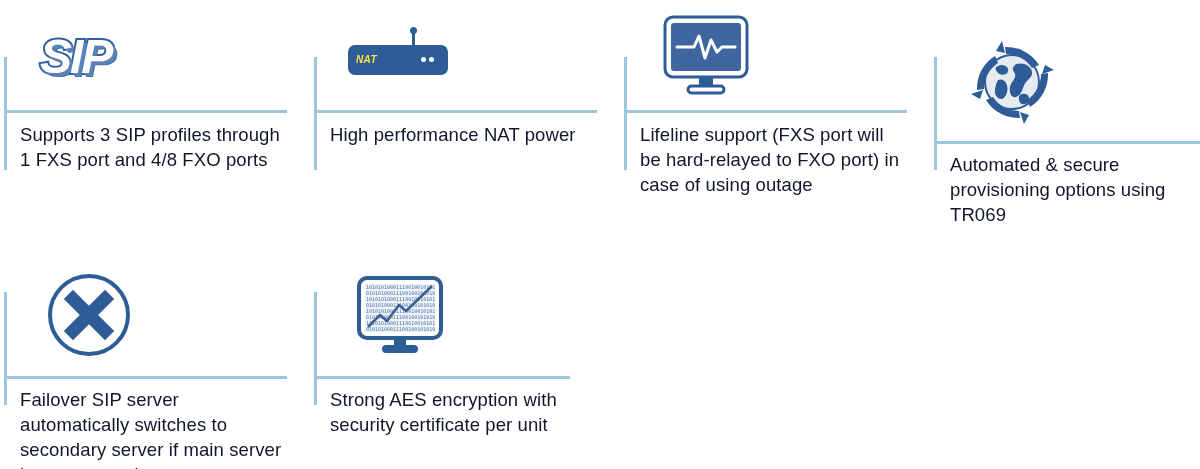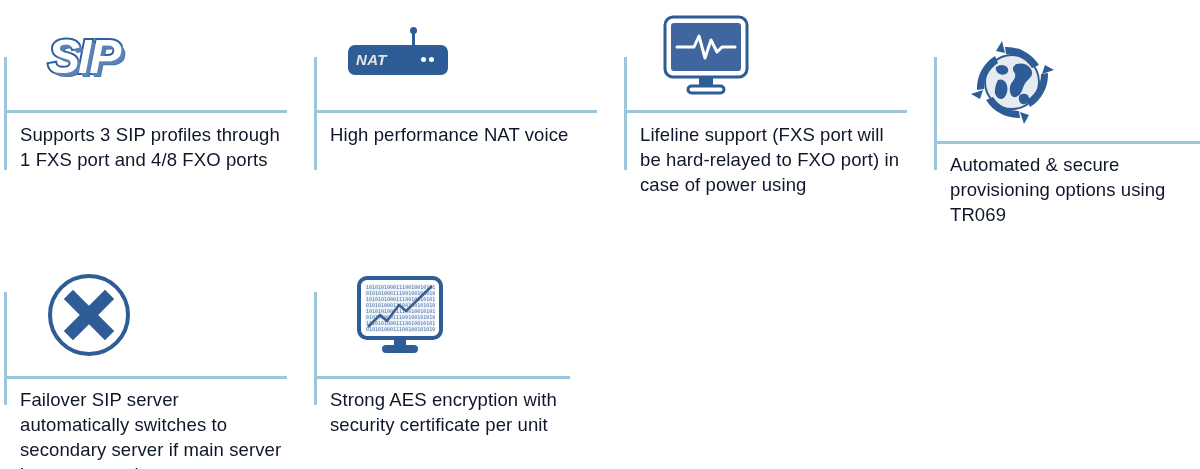--- a/index.html
+++ b/index.html
@@ -80,21 +80,21 @@
     font-size: 48px;
     letter-spacing: -2px;
     color: #ffffff;
     -webkit-text-stroke: 4px #2f5f9e;
     paint-order: stroke fill;
     text-shadow:
       2px 2px 0 #5a84b8,
       3px 3px 0 #5a84b8,
       4px 4px 0 #4a74a8;
     line-height: 1;
-    margin-left: 28px;
+    margin-left: 20px;
     margin-top: 8px;
   }
 
   
   .nat-router {
     position: relative;
     margin-left: 18px;
     margin-top: 14px;
   }
   .nat-body {
@@ -102,24 +102,24 @@
     height: 30px;
     background: #2e5c96;
     border-radius: 7px;
     display: flex;
     align-items: center;
     padding: 0 8px;
     box-sizing: border-box;
     position: relative;
   }
   .nat-text {
-    color: #e5e5e5;
+    color: #fde047;
     font-weight: bold;
     font-style: italic;
-    font-size: 15px;
+    font-size: 10px;
     letter-spacing: 0.4px;
   }
   .nat-dots {
     position: absolute;
     right: 14px;
     top: 12px;
     display: flex;
     gap: 3px;
   }
   .nat-dots i {
@@ -184,36 +184,36 @@
         <div class="nat-antenna"></div>
         <div class="nat-body">
           <span class="nat-text">NAT</span>
           <span class="nat-dots">
               <i></i>
               <i></i>
             </span>
         </div>
       </div>
     </div>
-    <div class="caption">High performance NAT voice</div>
+    <div class="caption">High performance NAT power</div>
   </div>
 
   <div class="feature-cell col3 row1">
     <div class="rule-v"></div>
     <div class="rule-h"></div>
     <div class="icon-area">
       <svg class="ic ic-pulse" width="88" height="84" viewBox="0 0 88 84">
         <rect x="3" y="3" width="82" height="60" rx="8" ry="8" fill="none" stroke="#2e5c96" stroke-width="3"></rect>
         <rect x="9" y="9" width="70" height="48" rx="3" ry="3" fill="#3f669f"></rect>
         <polyline points="15,33 32,33 37,22 43,44 49,26 55,38 60,33 73,33" fill="none" stroke="#ffffff" stroke-width="3" stroke-linejoin="round" stroke-linecap="round"></polyline>
         <rect x="37" y="63" width="14" height="10" fill="#2e5c96"></rect>
         <rect x="26" y="72" width="36" height="7" rx="3.5" ry="3.5" fill="none" stroke="#2e5c96" stroke-width="3"></rect>
       </svg>
     </div>
-    <div class="caption">Lifeline support (FXS port will be hard-relayed to FXO port) in case of power using</div>
+    <div class="caption">Lifeline support (FXS port will be hard-relayed to FXO port) in case of using outage</div>
   </div>
 
 
   <div class="feature-cell col1 row2">
     <div class="rule-v"></div>
     <div class="rule-h"></div>
     <div class="icon-area">
       <svg class="ic ic-globe" width="100" height="100" viewBox="0 0 100 100">
 
         <circle cx="50" cy="50" r="27" fill="none" stroke="#2e5c96" stroke-width="2"></circle>

